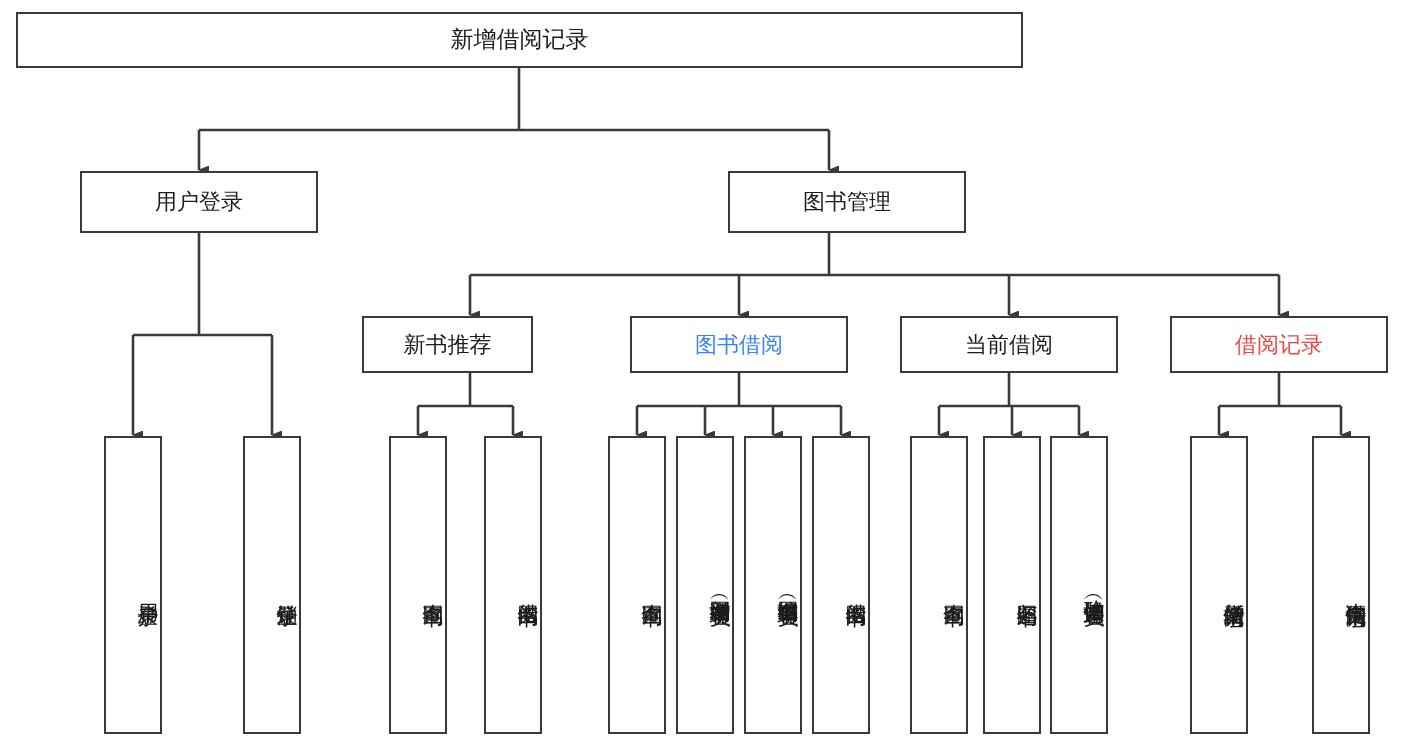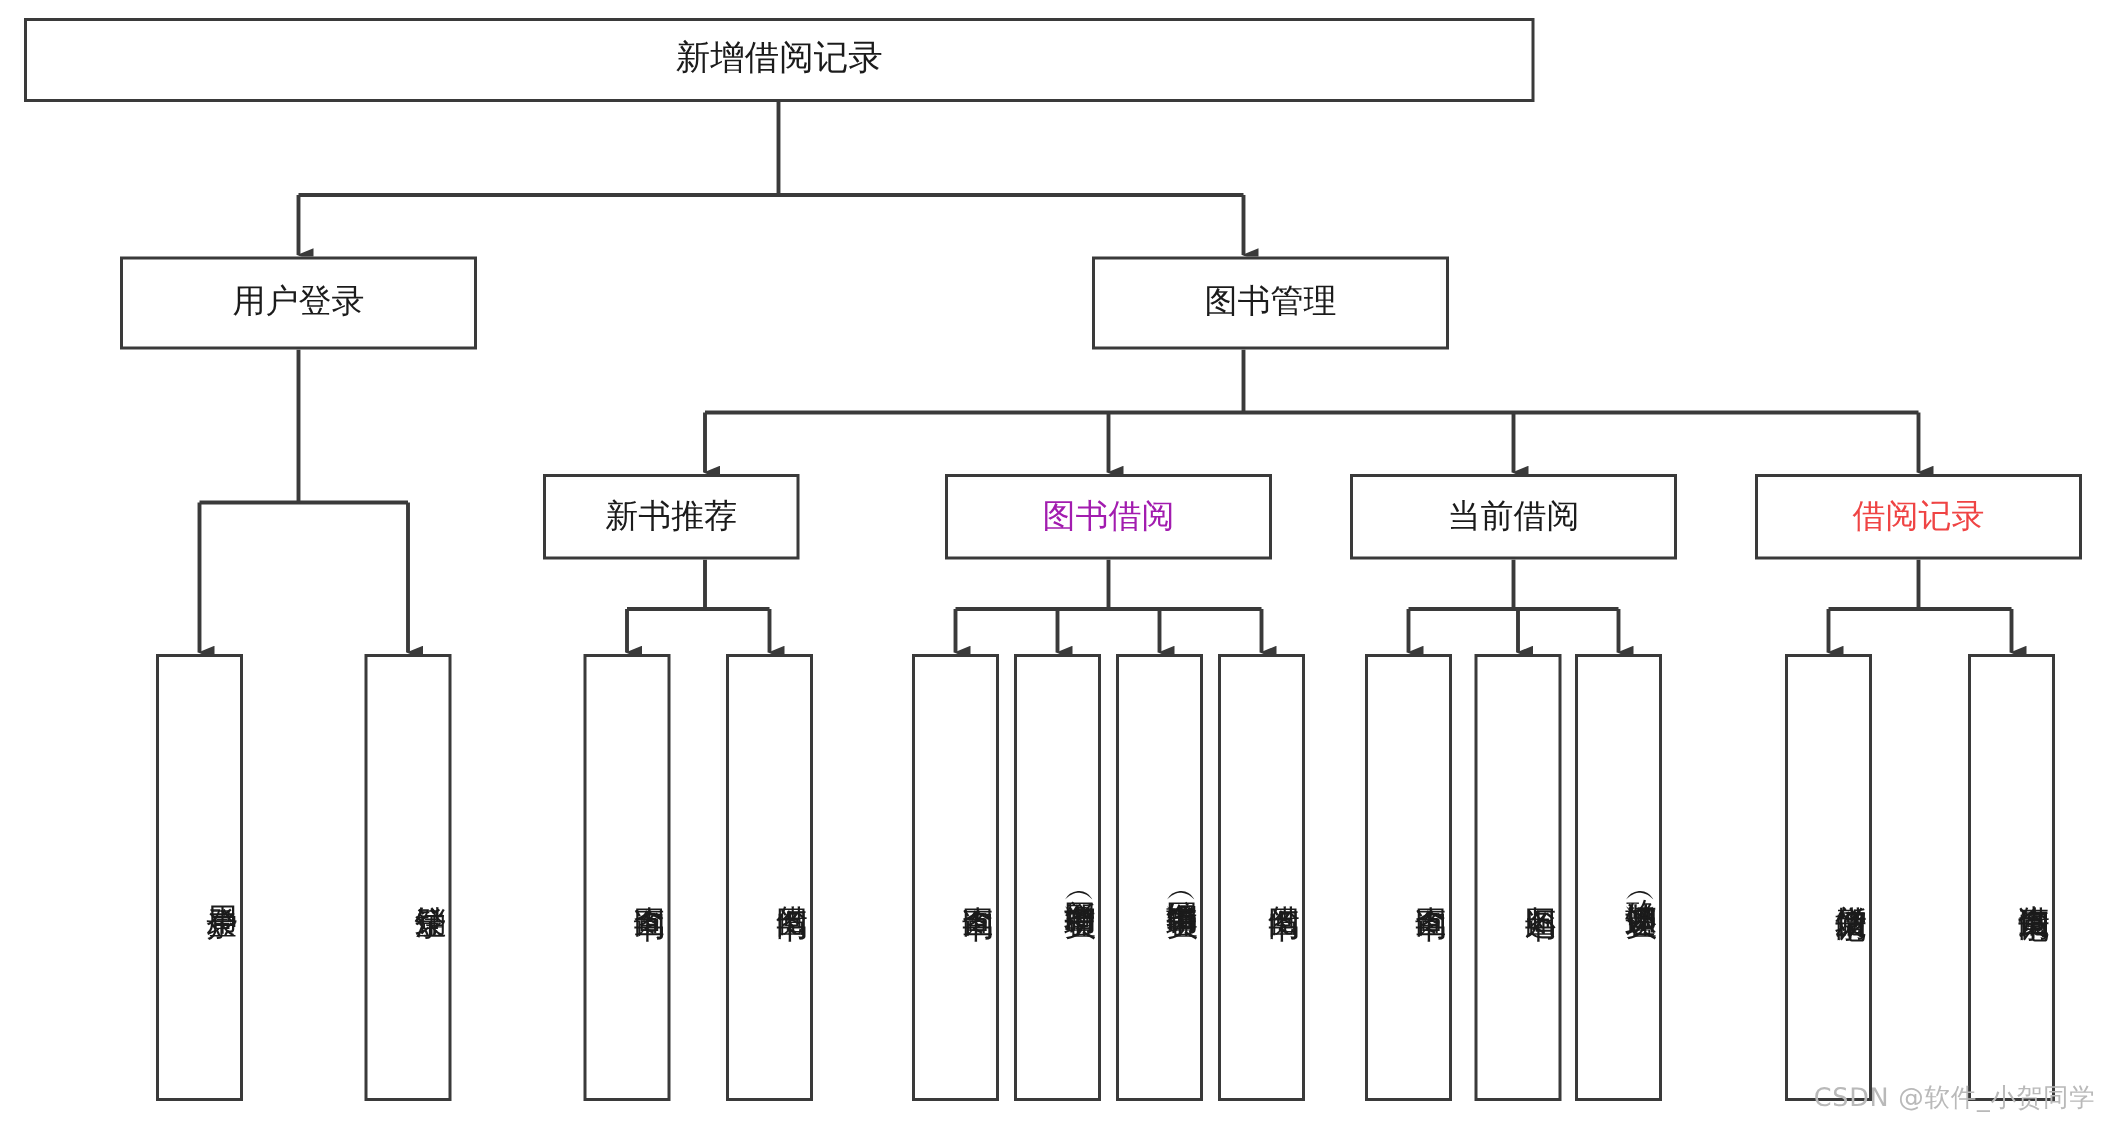--- a/index.html
+++ b/index.html
@@ -124,21 +124,21 @@
       </div>
       <div class="node horizontal" style="left: 80px; top: 171px; width: 238px; height: 62px; border-color: rgb(58, 58, 58); background: rgb(255, 255, 255); color: rgb(27, 27, 27);">
         <span class="node-label">用户登录</span>
       </div>
       <div class="node horizontal" style="left: 710px; top: 171px; width: 238px; height: 62px; border-color: rgb(58, 58, 58); background: rgb(255, 255, 255); color: rgb(27, 27, 27); margin-left: 18px;">
         <span class="node-label">图书管理</span>
       </div>
       <div class="node horizontal" style="left: 362px; top: 316px; width: 171px; height: 57px; border-color: rgb(58, 58, 58); background: rgb(255, 255, 255); color: rgb(27, 27, 27);">
         <span class="node-label">新书推荐</span>
       </div>
-      <div class="node horizontal" style="left: 630px; top: 316px; width: 218px; height: 57px; border-color: rgb(58, 58, 58); background: rgb(255, 255, 255); color: #a21caf;">
+      <div class="node horizontal" style="left: 630px; top: 316px; width: 218px; height: 57px; border-color: rgb(58, 58, 58); background: rgb(255, 255, 255); color: #3b82f6;">
         <span class="node-label">图书借阅</span>
       </div>
       <div class="node horizontal" style="left: 900px; top: 316px; width: 218px; height: 57px; border-color: rgb(58, 58, 58); background: rgb(255, 255, 255); color: rgb(27, 27, 27);">
         <span class="node-label">当前借阅</span>
       </div>
       <div class="node horizontal" style="left: 1170px; top: 316px; width: 218px; height: 57px; border-color: rgb(58, 58, 58); background: rgb(255, 255, 255); color: #ef4444;">
         <span class="node-label">借阅记录</span>
       </div>
       <div class="node vertical" style="left: 104px; top: 436px; width: 58px; height: 298px; border-color: rgb(58, 58, 58); background: rgb(255, 255, 255); color: rgb(27, 27, 27);">
         <span class="node-label">用户登录</span>
@@ -174,15 +174,14 @@
         <span class="node-label">确认归还（管理员）</span>
       </div>
       <div class="node vertical" style="left: 1190px; top: 436px; width: 58px; height: 298px; border-color: rgb(58, 58, 58); background: rgb(255, 255, 255); color: rgb(27, 27, 27);">
         <span class="node-label">新增借阅记录</span>
       </div>
       <div class="node vertical" style="left: 1312px; top: 436px; width: 58px; height: 298px; border-color: rgb(58, 58, 58); background: rgb(255, 255, 255); color: rgb(27, 27, 27);">
         <span class="node-label">查询借阅记录</span>
       </div>
     </div>
 
-  <div class="watermark">CSDN @软件_小贺同学</div>
 
 </div>
 
 </body></html>

